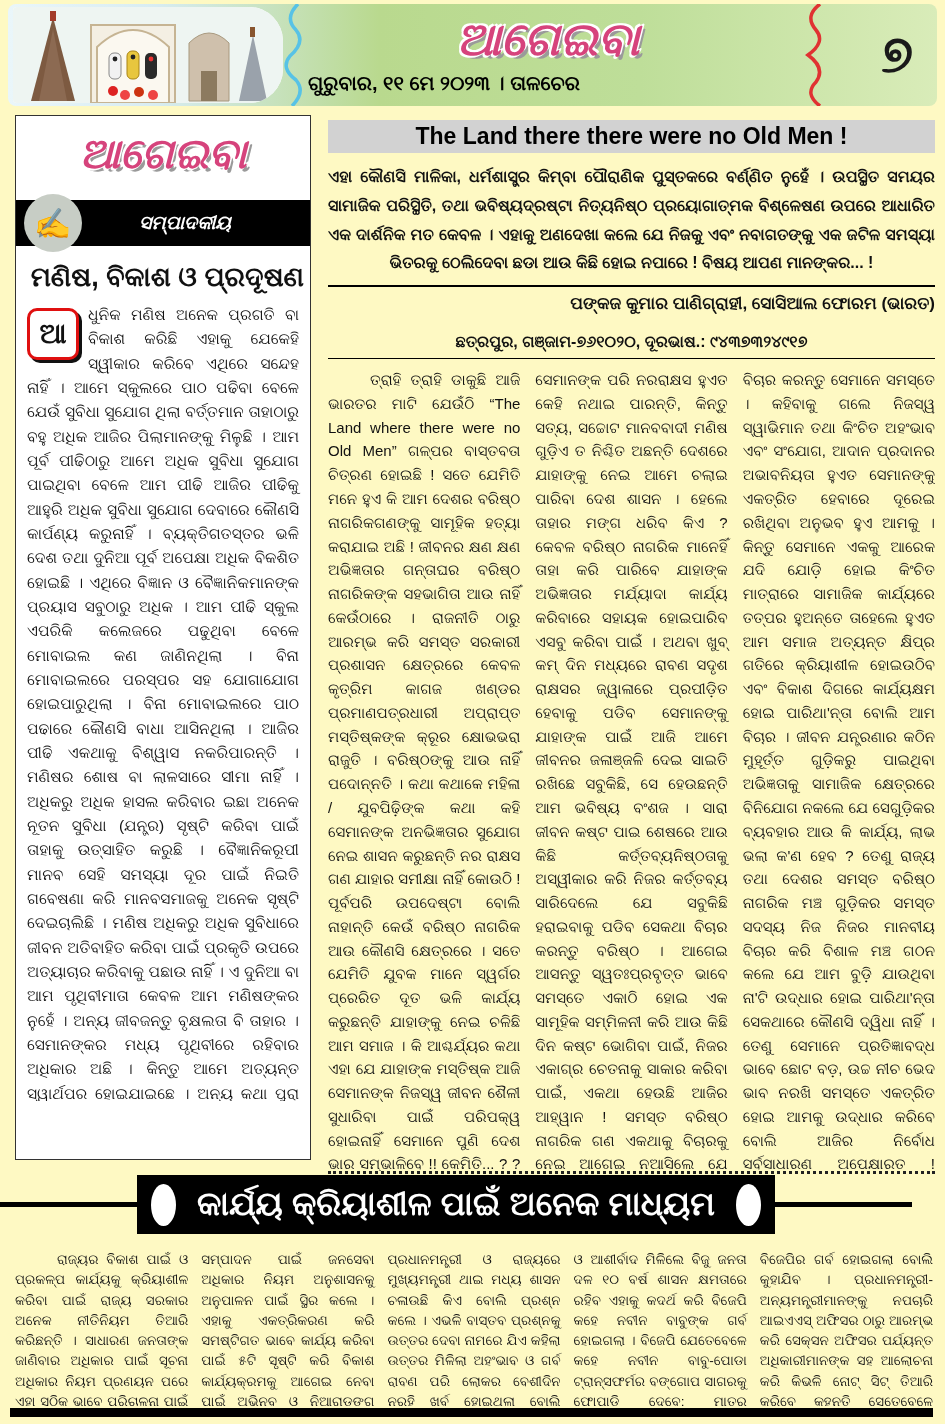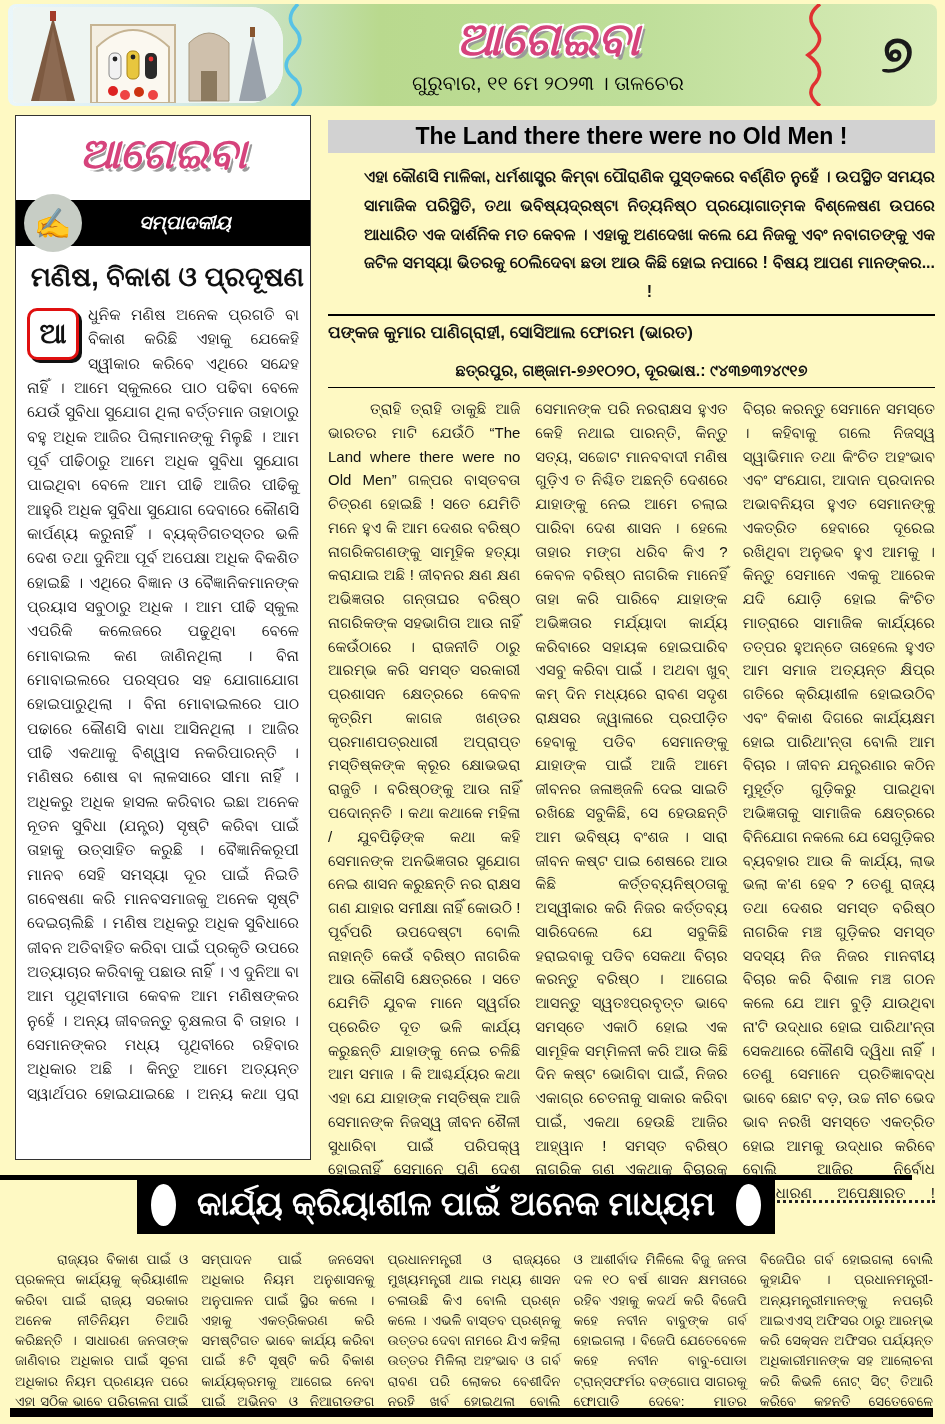--- a/index.html
+++ b/index.html
@@ -9,22 +9,22 @@
   
   .header{position:absolute;left:8px;top:4px;width:929px;height:102px;border-radius:8px;
           background:linear-gradient(90deg,#eaf6fa 0%,#d7ecf2 16%,#b9d98e 40%,#bede99 68%,#d9ecb9 100%);}
   .temple-box{position:absolute;left:5px;top:3px;width:270px;height:96px;background:#fff;
               border-radius:4px 34px 34px 4px;overflow:hidden;}
   .wave{position:absolute;top:0;height:102px;}
   .wave svg{display:block;height:102px;}
   .masthead-top{position:absolute;left:300px;top:8px;width:480px;text-align:center;
                 font-size:46px;font-weight:bold;font-style:italic;color:#d6437c;
                 text-shadow:-2px -2px 0 #fff,2px -2px 0 #fff,-2px 2px 0 #fff,3px 3px 0 #9a9a9a;}
-  .dateline{position:absolute;left:300px;top:68px;width:480px;text-align:center;
-            font-size:20px;font-weight:normal;color:#000;}
+  .dateline{position:absolute;left:300px;top:68px;width:480px;text-align:left;
+            font-size:20px;font-weight:bold;color:#000;}
   .page-number{position:absolute;right:24px;top:20px;font-size:52px;font-weight:bold;color:#1a1a1a;}
 
   
   .editorial{position:absolute;left:15px;top:115px;width:296px;height:1045px;
              border:1px solid #333;background:#fff;box-sizing:border-box;}
   .ed-masthead{margin-top:14px;text-align:center;font-size:42px;font-weight:bold;font-style:italic;
                color:#d6437c;text-shadow:-2px -2px 0 #fff,2px -2px 0 #fff,-2px 2px 0 #fff,3px 3px 0 #9a9a9a;}
   .ed-banner{position:relative;margin-top:22px;height:46px;background:#000;color:#fff;
              display:flex;align-items:center;justify-content:center;}
   .ed-banner-label{font-size:19px;font-weight:bold;padding-left:44px;font-style:italic;}
@@ -37,32 +37,32 @@
   .drop-cap{float:left;width:46px;height:46px;margin:5px 9px 2px 0;border:3px solid #e01010;
             border-radius:10px;box-shadow:3px 3px 0 #111;background:#fff;
             display:flex;align-items:center;justify-content:center;font-size:28px;font-weight:bold;}
 
   
   .main-article{position:absolute;left:328px;top:112px;width:607px;}
   .ma-headline{font-size:35px;font-weight:bold;text-align:center;line-height:1.15;color:#000;}
   .ma-subtitle{margin-top:8px;background:#d2d2d2;text-align:center;font-weight:bold;
                font-size:23px;padding:3px 0;color:#000;}
   .ma-intro{margin-top:10px;font-weight:bold;font-size:16px;line-height:1.8;
-            text-align:justify;text-align-last:center;margin-left:36px;}
+            text-align:justify;text-align-last:center;}
   .ma-rule{border-top:2px solid #000;margin-top:7px;}
-  .ma-byline{margin-top:7px;text-align:left;font-size:17px;font-weight:bold;}
+  .ma-byline{margin-top:7px;text-align:right;font-size:17px;font-weight:bold;}
   .ma-byline2{margin-top:19px;text-align:center;font-size:16px;font-weight:bold;}
   .ma-rule2{border-top:1px solid #000;margin-top:7px;}
   .ma-columns{display:flex;gap:15px;margin-top:9px;height:806px;overflow:hidden;
               border-bottom:3px dotted #222;padding-bottom:4px;box-sizing:border-box;}
   .ma-col{flex:1;text-align:justify;font-size:15px;line-height:1.585;}
   .indent{text-indent:42px;}
 
   
-  .bottom-banner{position:absolute;left:0;top:1175px;width:912px;display:flex;}
+  .bottom-banner{position:absolute;left:0;top:1175px;width:912px;display:flex;align-items:center;}
   .bb-line{flex:1;height:5px;background:#000;}
   .bb-box{position:relative;background:#000;color:#fff;font-size:33px;font-weight:bold;
           padding:10px 60px;white-space:nowrap;}
   .bb-circle{position:absolute;top:50%;transform:translateY(-50%);width:25px;height:42px;
              background:#fff;border-radius:50%;}
   .bb-circle.left{left:14px;} .bb-circle.right{right:14px;}
   .bottom-cols{position:absolute;left:15px;top:1250px;width:918px;height:156px;
                display:flex;gap:13px;overflow:hidden;}
   .b-col{flex:1;text-align:justify;font-size:13.5px;line-height:1.5;}
   .bottom-bar{position:absolute;left:10px;top:1408px;width:923px;height:9px;background:#000;}

